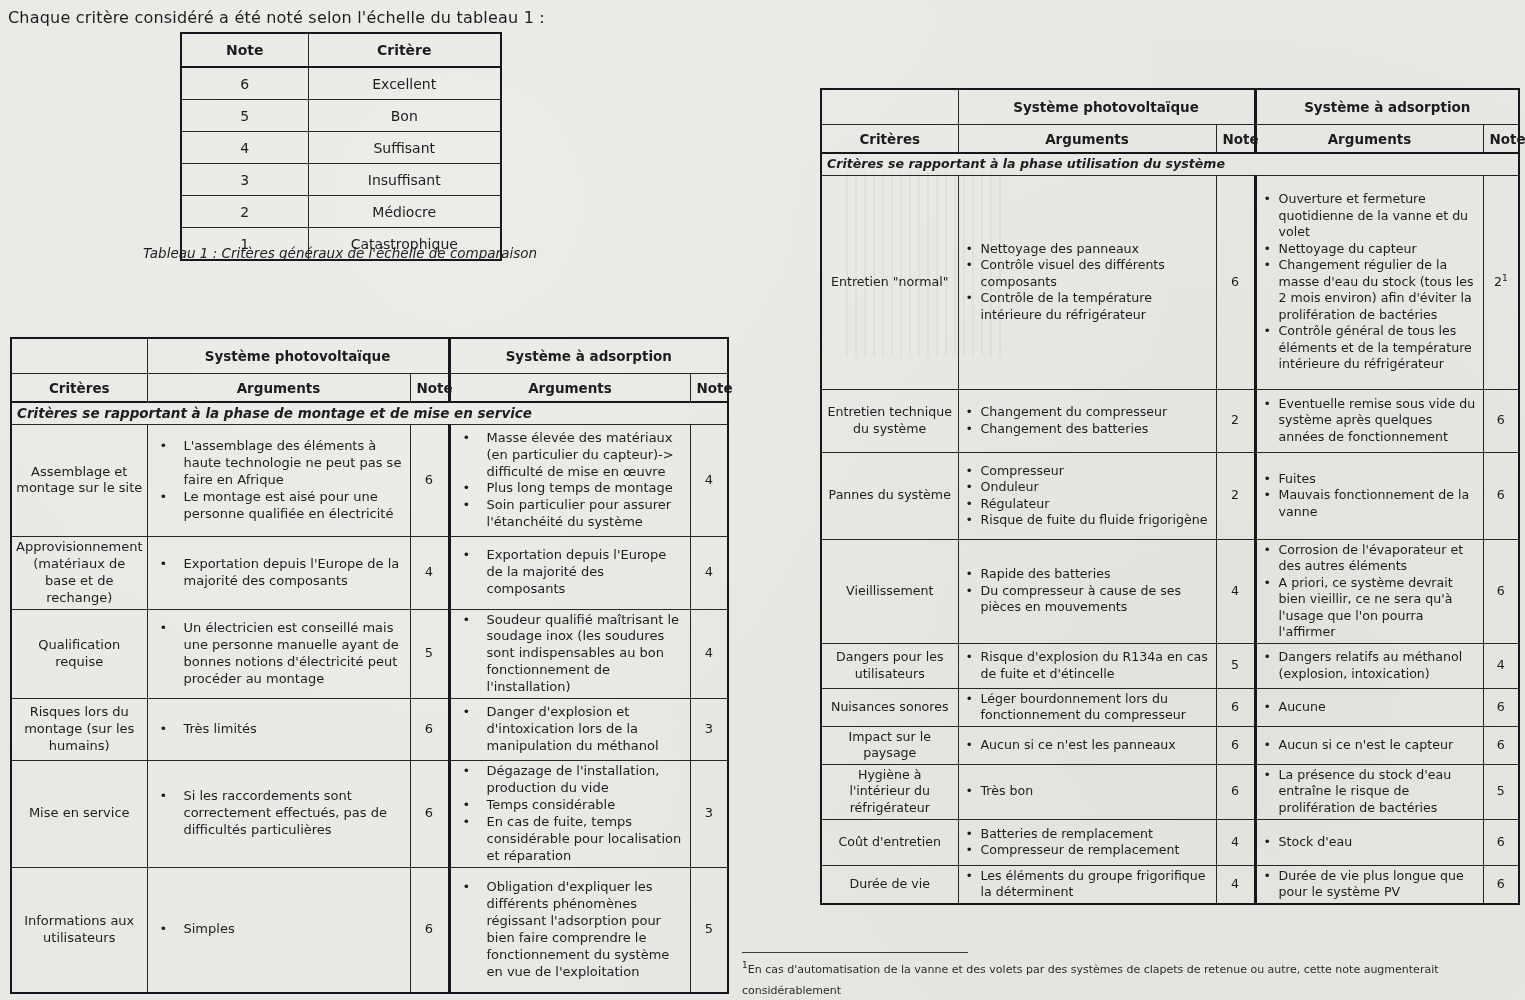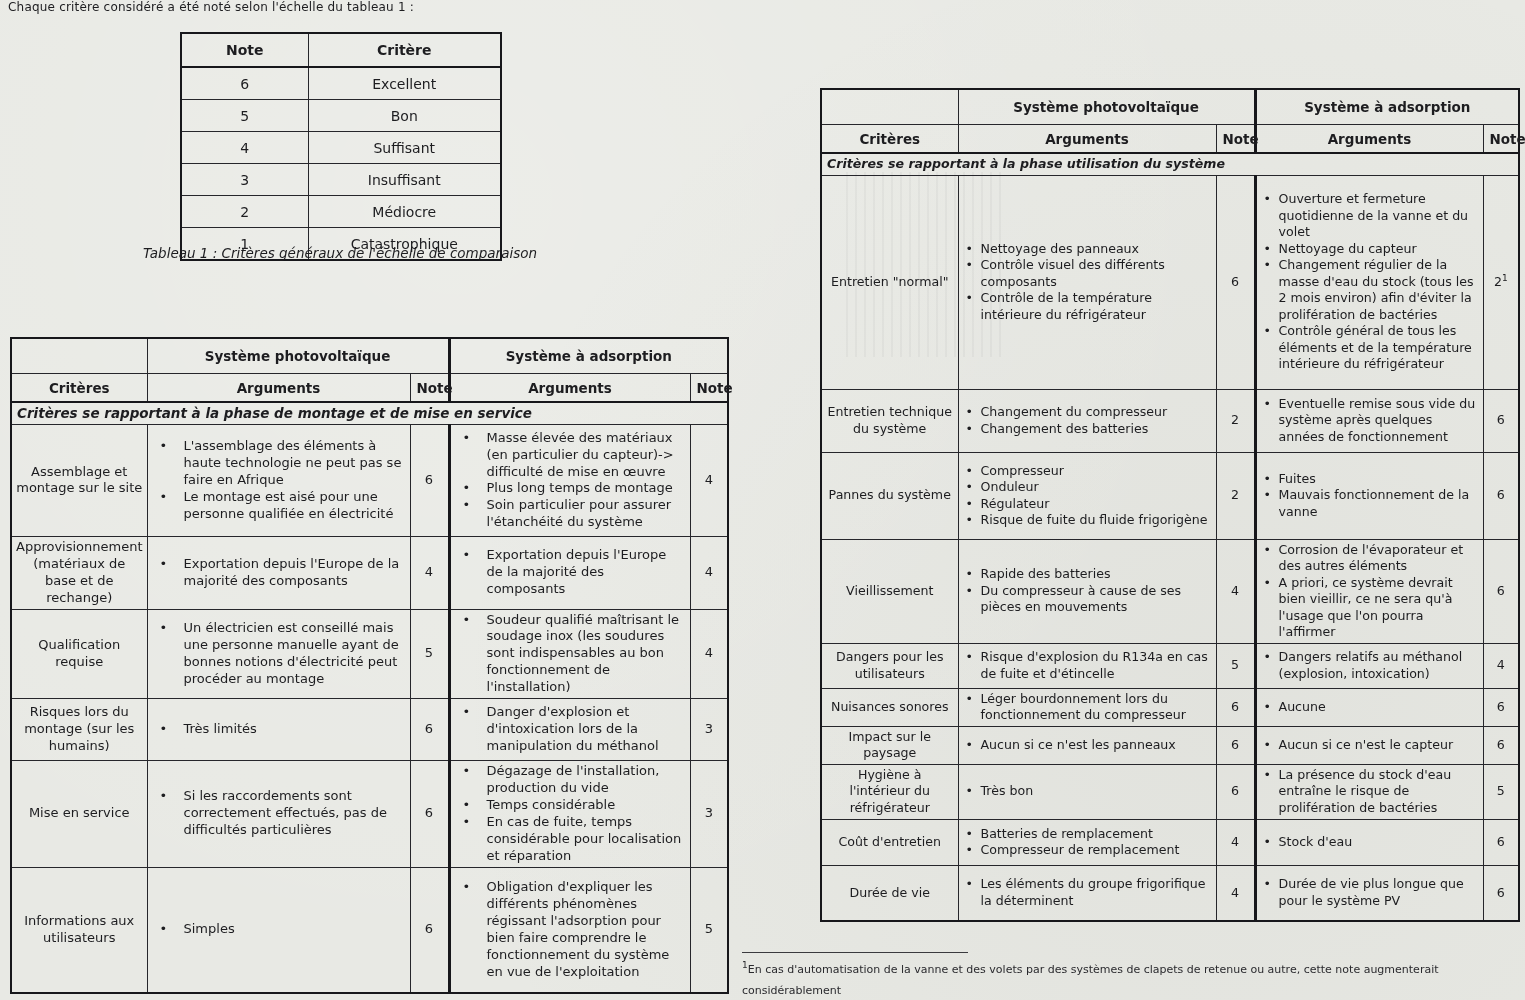--- a/index.html
+++ b/index.html
@@ -12,21 +12,21 @@
   }
   .page{position:absolute;inset:0;
     background:
       radial-gradient(circle at 30% 20%, rgba(255,255,255,.18), transparent 60%),
       radial-gradient(circle at 80% 70%, rgba(120,120,110,.06), transparent 55%),
       #e8e9e4;
   }
   .scan-streaks{position:absolute;left:846px;top:172px;width:158px;height:185px;
     background:repeating-linear-gradient(90deg, rgba(90,90,96,.10) 0 2px, transparent 2px 9px);
     opacity:.55;pointer-events:none;}
-  .intro{position:absolute;left:8px;top:0;width:640px;font-size:12px;letter-spacing:.2px;}
+  .intro{position:absolute;left:8px;top:8px;width:640px;font-size:16px;letter-spacing:.2px;}
   .para{position:absolute;left:8px;top:276px;width:722px;font-size:16px;line-height:30px;text-align:justify;letter-spacing:.2px;}
   .caption{position:absolute;left:140px;top:245px;width:400px;text-align:center;font-style:italic;font-size:13.5px;}
 
   table{border-collapse:collapse;table-layout:fixed;position:absolute;background:transparent;}
   td,th{border:1.5px solid #26262b;padding:2px 6px;vertical-align:middle;font-weight:normal;}
   table{border:2.5px solid #17171b;}
 
   
   #table1{left:180px;top:32px;width:320px;}
   #table1 th{font-weight:bold;font-size:14px;text-align:center;height:28px;border-bottom:2.5px solid #17171b;}
@@ -481,21 +481,21 @@
           </td>
           <td class="note">4</td>
           <td class="args divl">
             <div class="arg">
               <span class="bu">•</span>
               <span class="at">Stock d'eau</span>
             </div>
           </td>
           <td class="note">6</td>
         </tr>
-        <tr style="height: 56px;">
+        <tr style="height: 39px;">
           <td class="crit">Durée de vie</td>
           <td class="args">
             <div class="arg">
               <span class="bu">•</span>
               <span class="at">Les éléments du groupe frigorifique la déterminent</span>
             </div>
           </td>
           <td class="note">4</td>
           <td class="args divl">
             <div class="arg">

